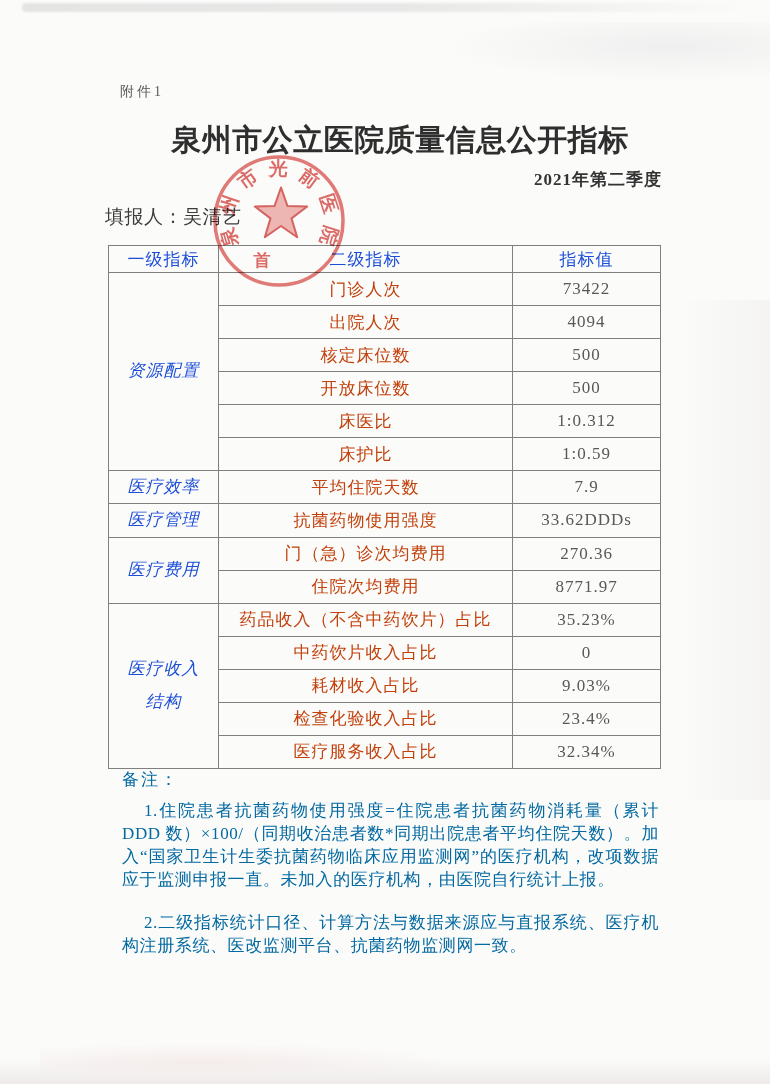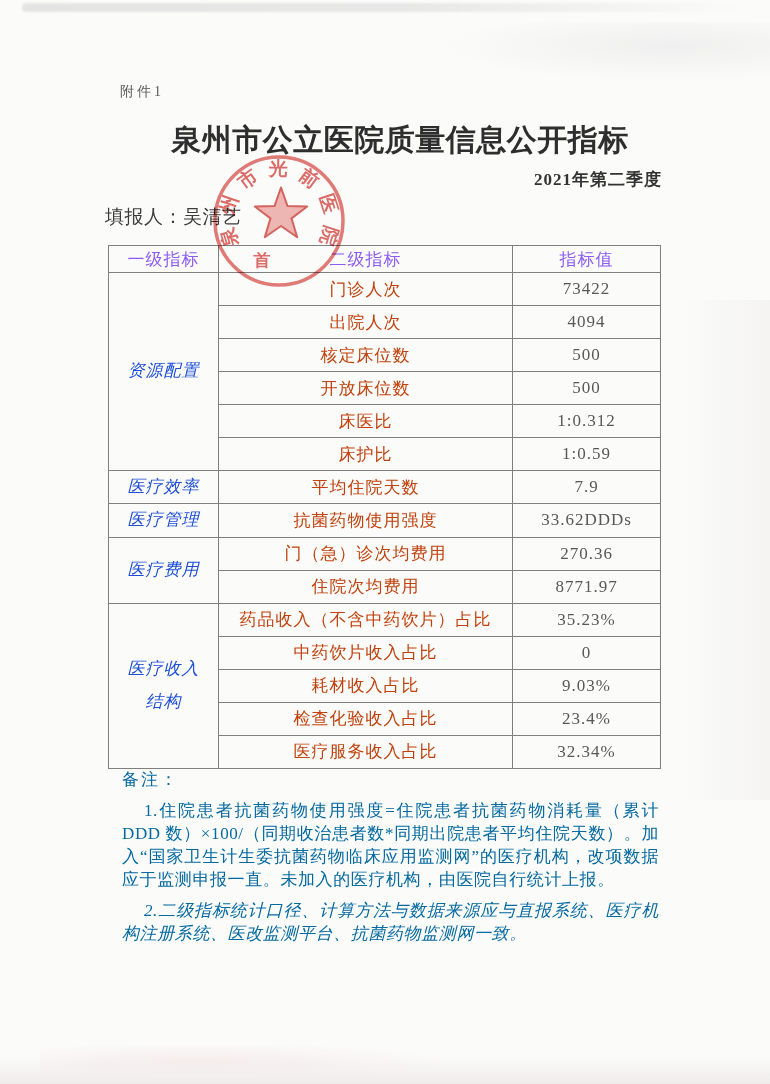--- a/index.html
+++ b/index.html
@@ -19,30 +19,30 @@
   #attachment-label{position:absolute;left:120px;top:83px;font-size:14px;color:#5a5a5a;letter-spacing:3px;}
   #doc-title{position:absolute;left:122px;top:120px;width:556px;text-align:center;font-size:30px;font-weight:bold;color:#2e2e2e;letter-spacing:.5px;}
   #doc-subtitle{position:absolute;left:106px;top:168px;width:556px;text-align:right;font-size:17px;font-weight:600;color:#333;letter-spacing:1px;}
   #unit-line{position:absolute;left:105px;top:204px;width:538px;display:flex;justify-content:space-between;font-size:19px;color:#3c3c3c;letter-spacing:.5px;}
 
   #indicator-table{position:absolute;left:108px;top:245px;border-collapse:collapse;table-layout:fixed;}
   #indicator-table th,#indicator-table td{
     border:1px solid #7f7f7f;text-align:center;vertical-align:middle;
     font-size:17px;font-weight:normal;letter-spacing:1px;padding:0 13px;
   }
-  #indicator-table th{height:26px;color:#8b5cf6;}
+  #indicator-table th{height:26px;color:#1d4ed8;}
   #indicator-table td{height:32px;}
   td.cat-cell{color:#1d4ed8;line-height:1.9;font-style:italic;}
   td.sec-cell{color:#c2410c;margin-left:16px;}
   td.val-cell{color:#585858;letter-spacing:.5px;}
 
   #notes{position:absolute;left:122px;top:768px;width:537px;}
   #notes-label{font-size:17px;color:#0369a1;letter-spacing:2px;margin:0 0 8px 0;}
   .note-para{margin:0;font-size:17px;line-height:23px;color:#0369a1;text-indent:22px;text-align:justify;letter-spacing:.6px;}
-  .note-para + .note-para{margin-top:8px;font-style:italic;}
+  .note-para + .note-para{margin-top:20px;}
 
   #stamp{position:absolute;left:207px;top:149px;width:144px;height:144px;mix-blend-mode:multiply;opacity:.85;}
   #stamp text{font-family:"Liberation Serif","DejaVu Serif",serif;}
 </style>
 </head>
 <body>
 
 <div class="artifact" id="top-streak"></div>
 <div class="artifact" id="tr-blob"></div>
 <div class="artifact" id="right-blob"></div>

